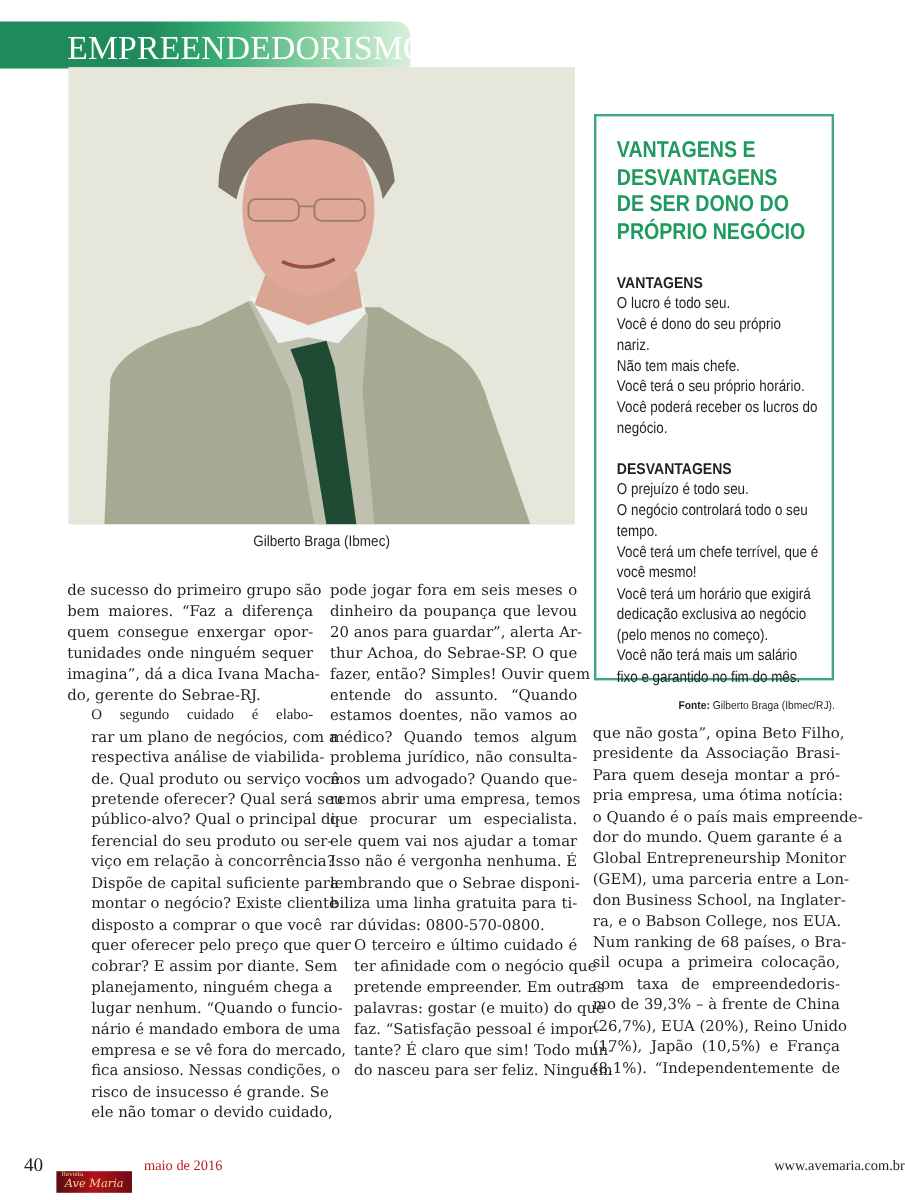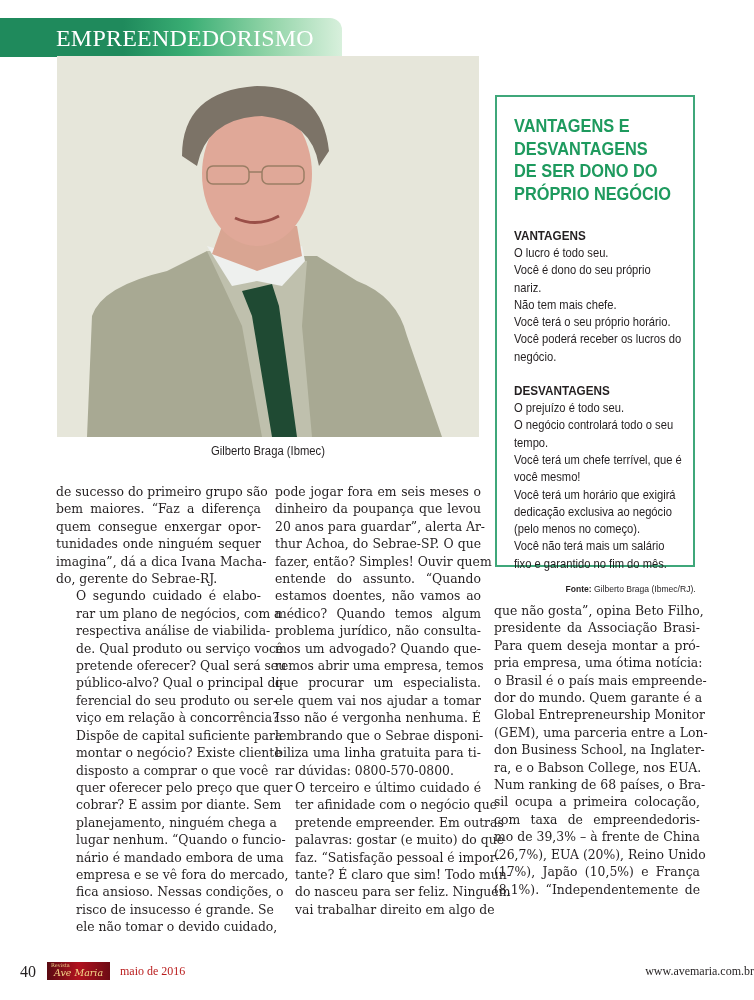--- a/index.html
+++ b/index.html
@@ -5,21 +5,21 @@
   html, body { margin: 0; padding: 0; background: #ffffff; }
   body { width: 754px; height: 1000px; position: relative; overflow: hidden; font-family: "DejaVu Serif", serif; color: #231f20; }
 
   .section-banner {
     position: absolute; left: 0; top: 18px; width: 342px; height: 39px;
     background: linear-gradient(90deg, #1f8a5c 0%, #1f8a5c 36%, #3aae74 55%, #8fd3a6 78%, #d8f0dc 100%);
     border-top-right-radius: 12px;
   }
   .section-title {
     position: absolute; left: 56px; top: 7px; margin: 0;
-    font-family: "Liberation Serif", serif; font-weight: normal; font-size: 24px; letter-spacing: 0.2px;
+    font-family: "Liberation Serif", serif; font-weight: normal; font-size: 28px; letter-spacing: 0.2px;
     color: #ffffff;
   }
 
   .photo {
     position: absolute; left: 57px; top: 56px; width: 422px; height: 381px;
     background: #e7e7dc; overflow: hidden;
   }
   .photo svg { display: block; width: 100%; height: 100%; }
   .photo-caption {
     position: absolute; left: 57px; top: 444px; width: 422px; text-align: center;
@@ -60,21 +60,21 @@
   .col p { margin: 0; hyphens: manual; }
   .col p.indent { text-indent: 20px; }
   .col-1 { left: 56px; width: 205px; }
   .col-2 { left: 275px; width: 206px; }
   .col-3 { left: 494px; width: 206px; top: 602px; }
   .col p .ln { display: block; text-align: justify; text-align-last: justify; white-space: nowrap; }
 
   .footer { position: absolute; left: 0; top: 960px; width: 754px; height: 30px; font-family: "Liberation Serif", serif; }
   .page-number { position: absolute; left: 20px; top: 3px; font-size: 16px; color: #231f20; }
   .mag-logo {
-    position: absolute; left: 47px; top: 2px; width: 63px; height: 18px;
+    position: absolute; left: 47px; top: 16px; width: 63px; height: 18px;
     background: linear-gradient(90deg, #5a0b12 0%, #b1121f 50%, #6d0b14 100%);
     color: #f4d98a; font-family: "DejaVu Serif", serif; font-style: italic; font-size: 9.5px;
     text-align: center; line-height: 22px; overflow: hidden;
   }
   .mag-logo .small { position: absolute; left: 4px; top: -8px; font-size: 5px; font-style: normal; color: #f1d48a; }
   .issue-date { position: absolute; left: 120px; top: 4px; font-size: 12px; color: #b91c1c; }
   .site-url { position: absolute; right: 0; top: 4px; font-size: 12px; color: #231f20; }
 </style>
 </head>
 <body>
@@ -145,21 +145,21 @@
 <div class="col col-1">
   <p>
       <span class="ln">de sucesso do primeiro grupo são</span>
       <span class="ln">bem maiores. “Faz a diferença</span>
       <span class="ln">quem consegue enxergar opor-</span>
       <span class="ln">tunidades onde ninguém sequer</span>
       <span class="ln">imagina”, dá a dica Ivana Macha-</span>
       <span class="ln" style="text-align-last: left;">do, gerente do Sebrae-RJ.</span>
     </p>
   <p class="indent">
-      <span class="ln" style="text-indent: 20px;">O segundo cuidado é elabo-</span>
+      <span class="ln" style="text-indent: 20px; font-family: Liberation Serif, serif;">O segundo cuidado é elabo-</span>
       <span class="ln">rar um plano de negócios, com a</span>
       <span class="ln">respectiva análise de viabilida-</span>
       <span class="ln">de. Qual produto ou serviço você</span>
       <span class="ln">pretende oferecer? Qual será seu</span>
       <span class="ln">público-alvo? Qual o principal di-</span>
       <span class="ln">ferencial do seu produto ou ser-</span>
       <span class="ln">viço em relação à concorrência?</span>
       <span class="ln">Dispõe de capital suficiente para</span>
       <span class="ln">montar o negócio? Existe cliente</span>
       <span class="ln">disposto a comprar o que você</span>
@@ -195,30 +195,29 @@
       <span class="ln" style="text-align-last: left;">rar dúvidas: 0800-570-0800.</span>
     </p>
   <p class="indent">
       <span class="ln" style="text-indent: 20px;">O terceiro e último cuidado é</span>
       <span class="ln">ter afinidade com o negócio que</span>
       <span class="ln">pretende empreender. Em outras</span>
       <span class="ln">palavras: gostar (e muito) do que</span>
       <span class="ln">faz. “Satisfação pessoal é impor-</span>
       <span class="ln">tante? É claro que sim! Todo mun-</span>
       <span class="ln">do nasceu para ser feliz. Ninguém</span>
-      <span class="ln">vai trabalhar direito em algo de</span>
     </p>
 </div>
 <div class="col col-3">
   <p>
       <span class="ln">que não gosta”, opina Beto Filho,</span>
       <span class="ln">presidente da Associação Brasi-</span>
       <span class="ln">Para quem deseja montar a pró-</span>
       <span class="ln">pria empresa, uma ótima notícia:</span>
-      <span class="ln">o Brasil é o país mais empreende-</span>
+      <span class="ln">o Quando é o país mais empreende-</span>
       <span class="ln">dor do mundo. Quem garante é a</span>
       <span class="ln">Global Entrepreneurship Monitor</span>
       <span class="ln">(GEM), uma parceria entre a Lon-</span>
       <span class="ln">don Business School, na Inglater-</span>
       <span class="ln">ra, e o Babson College, nos EUA.</span>
       <span class="ln">Num ranking de 68 países, o Bra-</span>
       <span class="ln">sil ocupa a primeira colocação,</span>
       <span class="ln">com taxa de empreendedoris-</span>
       <span class="ln">mo de 39,3% – à frente de China</span>
       <span class="ln">(26,7%), EUA (20%), Reino Unido</span>

